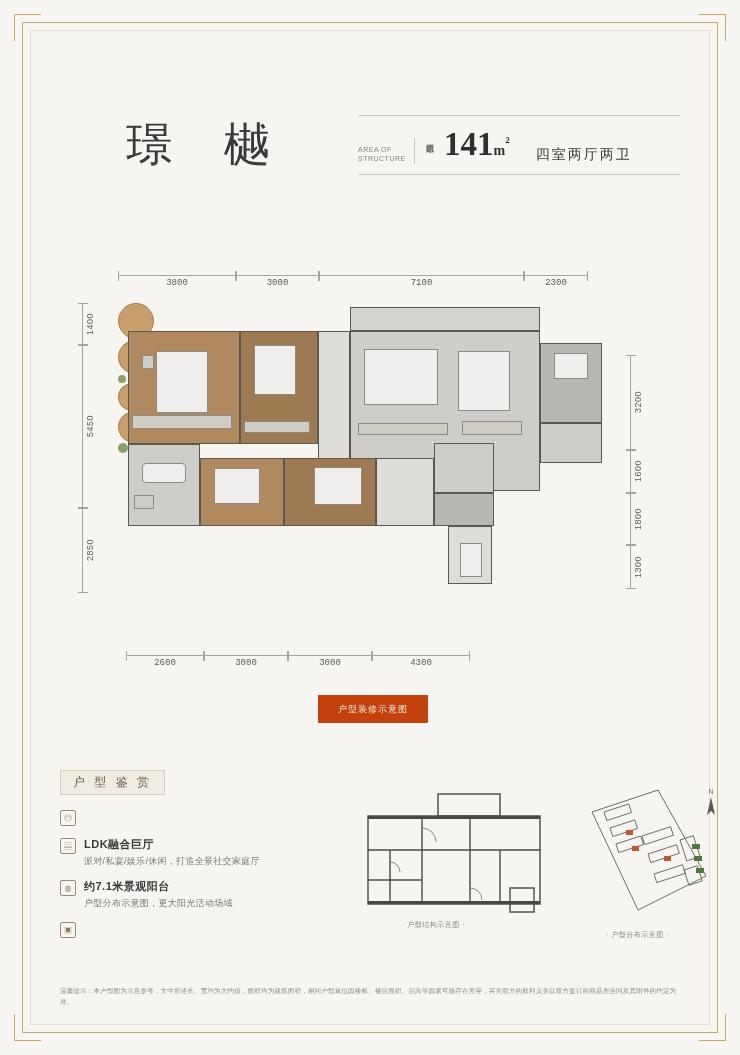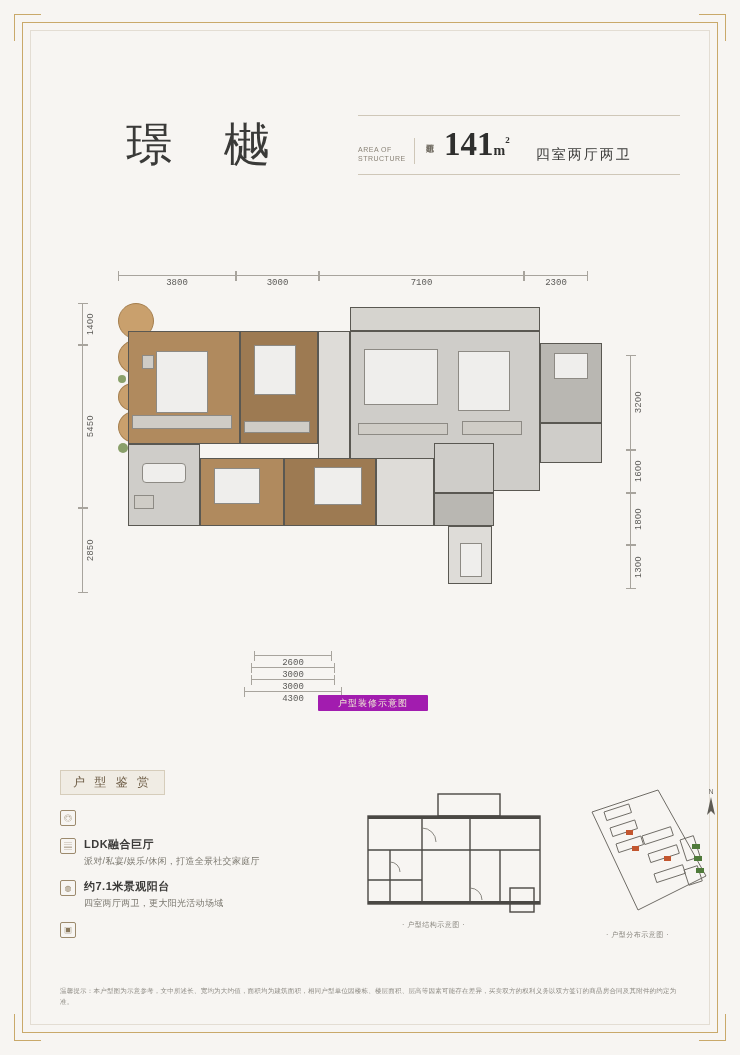--- a/index.html
+++ b/index.html
@@ -211,22 +211,22 @@
     border: 1px solid #8d8a84;
     box-sizing: border-box;
   }
   .furn-d { background: #cfccc6; }
   .rug { background: #c9a06d; border-radius: 50%; border: 1px solid #a57f4f; }
   .green { background: #8aa06a; }
 
   .plan-caption {
     position: absolute;
     left: 258px; top: 440px;
-    width: 110px; height: 16px;
-    background: #a21caf;
+    width: 110px; height: 28px;
+    background: #c2410c;
     color: #efe5d4;
     font-size: 9px;
     letter-spacing: 1px;
     display: flex;
     align-items: center;
     justify-content: center;
     border-radius: 1px;
   }
 
   
@@ -369,21 +369,21 @@
           <span>1600</span>
         </div>
       <div class="vseg" style="height:52px;">
           <span>1800</span>
         </div>
       <div class="vseg" style="height:44px;">
           <span>1300</span>
         </div>
     </div>
 
-    <div class="dim-top" style="left:58px; top:400px; width:350px;flex-direction:column;">
+    <div class="dim-top" style="left:66px; top:400px; width:350px;">
       <div class="dim-seg" style="width:78px;">2600</div>
       <div class="dim-seg" style="width:84px;">3000</div>
       <div class="dim-seg" style="width:84px;">3000</div>
       <div class="dim-seg" style="width:98px;">4300</div>
     </div>
 
     <div class="plan-img">
 
       <div class="room wood" style="left:10px; top:28px; width:112px; height:113px;"></div>
       <div class="furn" style="left:38px; top:48px; width:52px; height:62px;"></div>
@@ -449,21 +449,21 @@
         <div class="feat-icon">▤</div>
         <div>
           <div class="feat-h">LDK融合巨厅</div>
           <div class="feat-s">派对/私宴/娱乐/休闲，打造全景社交家庭厅</div>
         </div>
       </div>
       <div class="feat-item">
         <div class="feat-icon">◍</div>
         <div>
           <div class="feat-h">约7.1米景观阳台</div>
-          <div class="feat-s">四室两厅两卫，更大阳光活动场域</div>
+          <div class="feat-s">户型分布示意图，更大阳光活动场域</div>
         </div>
       </div>
       <div class="feat-item">
         <div class="feat-icon">▣</div>
       </div>
     </div>
 
     
     <div class="mini-plan">
       <svg viewBox="0 0 190 130" width="190" height="130">

